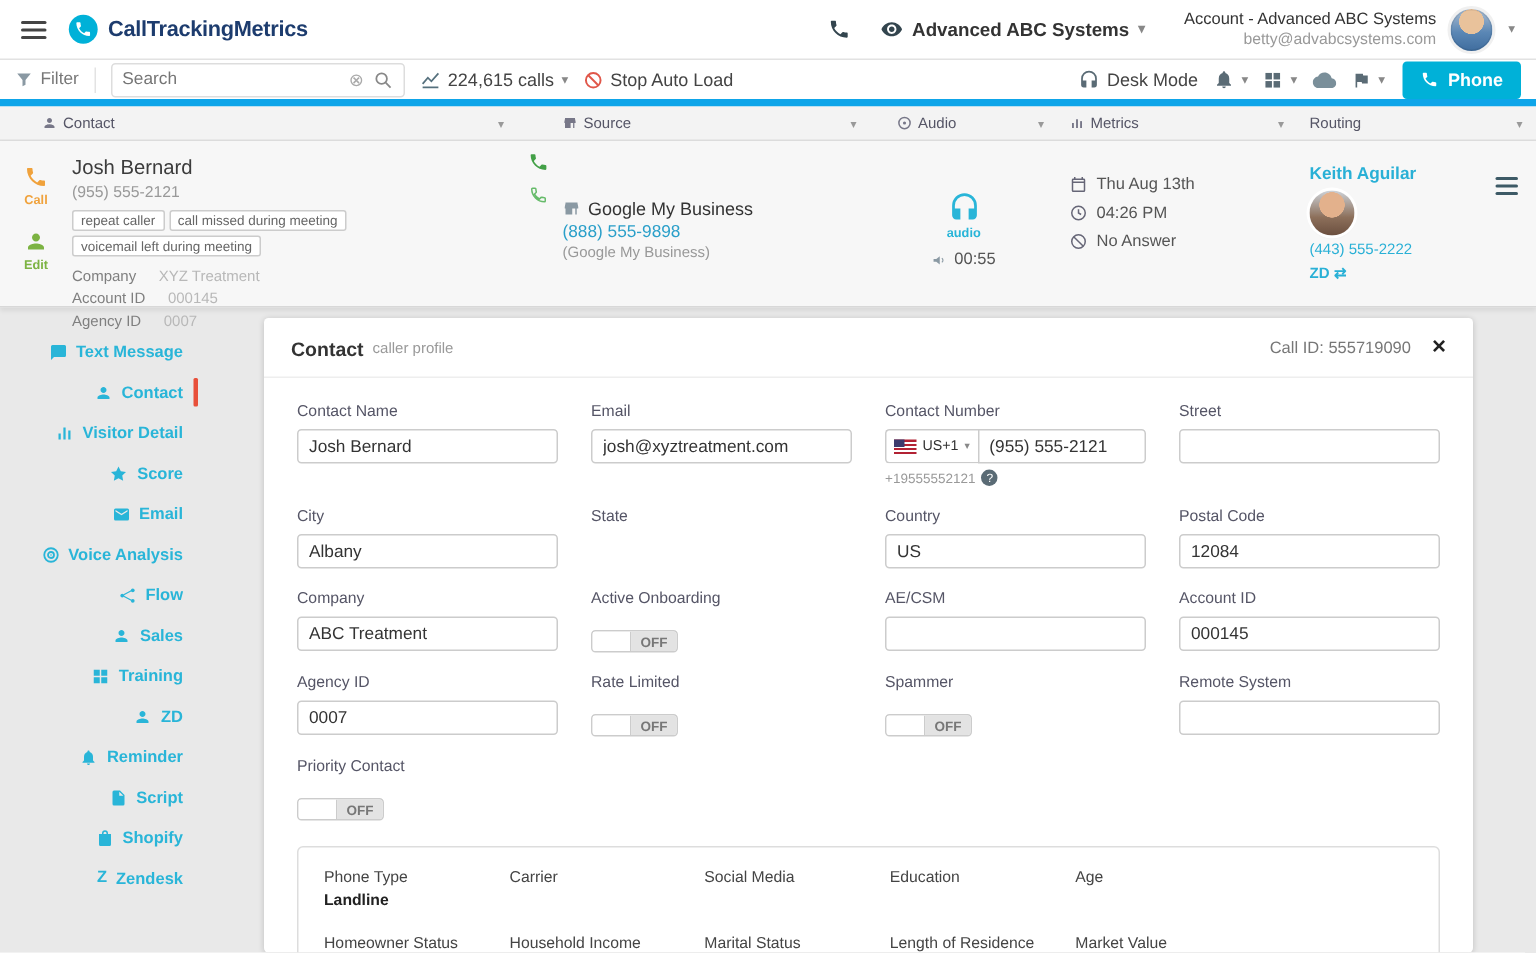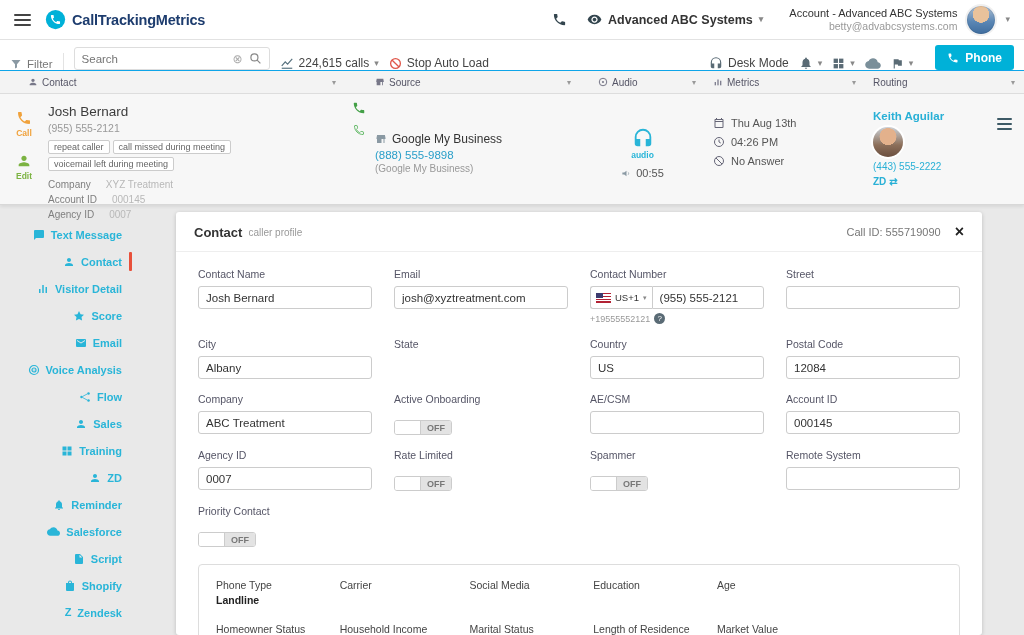--- a/index.html
+++ b/index.html
@@ -17,28 +17,28 @@
   .logo-text{font-size:14.5px;font-weight:700;color:#1d3c6e;letter-spacing:-.2px}
   .sysname{display:flex;align-items:center;gap:6px;font-size:12.5px;font-weight:600;color:#333;cursor:pointer;margin:0 10px}
   .account{text-align:right;line-height:1.3;cursor:pointer;margin-left:6px}
   .acct1{font-size:11px;color:#333}
   .acct2{font-size:10.5px;color:#999}
   .avatar{width:28px;height:28px;border-radius:50%;flex:none;cursor:pointer;
     background:radial-gradient(circle at 50% 30%,#e9c29b 0 34%,rgba(0,0,0,0) 35%),linear-gradient(180deg,#aebfd2 0%,#5b87b5 55%,#3f6d9e 100%);
     box-shadow:0 0 0 2px #f0f0f0, inset 0 0 0 1px rgba(0,0,0,.08)}
 
   
-  .toolbar{height:31px;background:#fff;border-bottom:1px solid #0ea5e9;display:flex;align-items:flex-end;padding:0 10px;gap:10px;font-size:12px;color:#444}
+  .toolbar{height:31px;background:#fff;border-bottom:5px solid #0ea5e9;display:flex;align-items:center;padding:0 10px;gap:10px;font-size:12px;color:#444}
   .tbtn{display:flex;align-items:center;gap:5px;cursor:pointer;white-space:nowrap}
   .vdiv{width:1px;height:17px;background:#e3e3e3}
   .filter-label{font-size:11.5px;color:#777}
   .search{width:196px;height:23px;border:1px solid #ddd;border-radius:3px;display:flex;align-items:center;padding:0 7px;gap:6px}
   .search input{flex:1;border:none;outline:none;font-size:11.5px;color:#555;font-family:inherit;min-width:0;background:transparent}
   .clear-glyph{font-size:12px;color:#aaa;cursor:pointer}
-  .phone-btn{margin-left:12px;height:25px;background:#00b1d8;color:#fff;border:none;border-radius:3px;display:flex;align-items:center;gap:6px;padding:0 12px;font-size:12px;font-weight:700;cursor:pointer;font-family:inherit}
+  .phone-btn{margin-left:2px;height:25px;background:#00b1d8;color:#fff;border:none;border-radius:3px;display:flex;align-items:center;gap:6px;padding:0 12px;font-size:12px;font-weight:700;cursor:pointer;font-family:inherit}
 
   
   .colhead{height:23px;background:#f3f3f3;border-bottom:1px solid #ddd;display:flex;align-items:center;font-size:10px;color:#556}
   .ch{display:flex;align-items:center;gap:4px;height:100%}
   .ch .chv{margin-left:auto;margin-right:9px;font-size:8px;color:#999}
   .ch-contact{width:345px;padding-left:28px}
   .ch-source{width:235px;padding-left:30px}
   .ch-audio{width:125px;padding-left:18px}
   .ch-metrics{width:160px;padding-left:8px}
   .ch-routing{flex:1;padding-left:8px}
@@ -434,26 +434,20 @@
         </svg>
       <span>ZD</span>
     </div>
     <div class="side-item">
       <svg width="12" height="12" viewBox="0 0 24 24" fill="#29b5d8">
           <path d="M12 22c1.1 0 2-.9 2-2h-4c0 1.1.9 2 2 2zm6-6v-5c0-3.07-1.64-5.64-4.5-6.32V4c0-.83-.67-1.5-1.5-1.5s-1.5.67-1.5 1.5v.68C7.63 5.36 6 7.92 6 11v5l-2 2v1h16v-1l-2-2z"></path>
         </svg>
       <span>Reminder</span>
     </div>
     <div class="side-item">
-      <svg width="13" height="11" viewBox="0 0 24 20" fill="#29b5d8">
-          <path d="M19.35 8.04C18.67 4.59 15.64 2 12 2 9.11 2 6.6 3.64 5.35 6.04 2.34 6.36 0 8.91 0 12c0 3.31 2.69 6 6 6h13c2.76 0 5-2.24 5-5 0-2.64-2.05-4.78-4.65-4.96z"></path>
-        </svg>
-      <span>Salesforce</span>
-    </div>
-    <div class="side-item">
       <svg width="12" height="12" viewBox="0 0 24 24" fill="#29b5d8">
           <path d="M14 2H6a2 2 0 0 0-2 2v16a2 2 0 0 0 2 2h12a2 2 0 0 0 2-2V8l-6-6zm-1 7V3.5L18.5 9H13z"></path>
         </svg>
       <span>Script</span>
     </div>
     <div class="side-item">
       <svg width="12" height="12" viewBox="0 0 24 24" fill="#29b5d8">
           <path d="M16 6V5a4 4 0 0 0-8 0v1H4v14a2 2 0 0 0 2 2h12a2 2 0 0 0 2-2V6h-4zm-6-1a2 2 0 0 1 4 0v1h-4V5z"></path>
         </svg>
       <span>Shopify</span>

